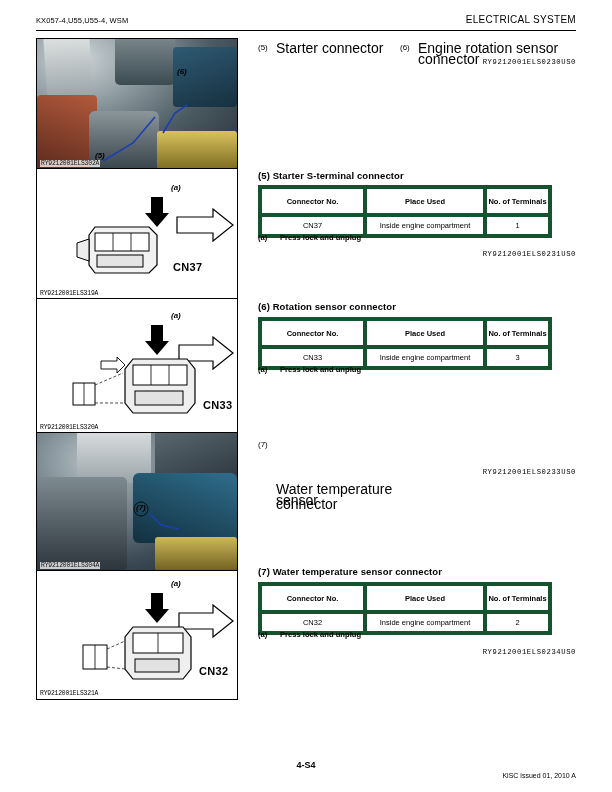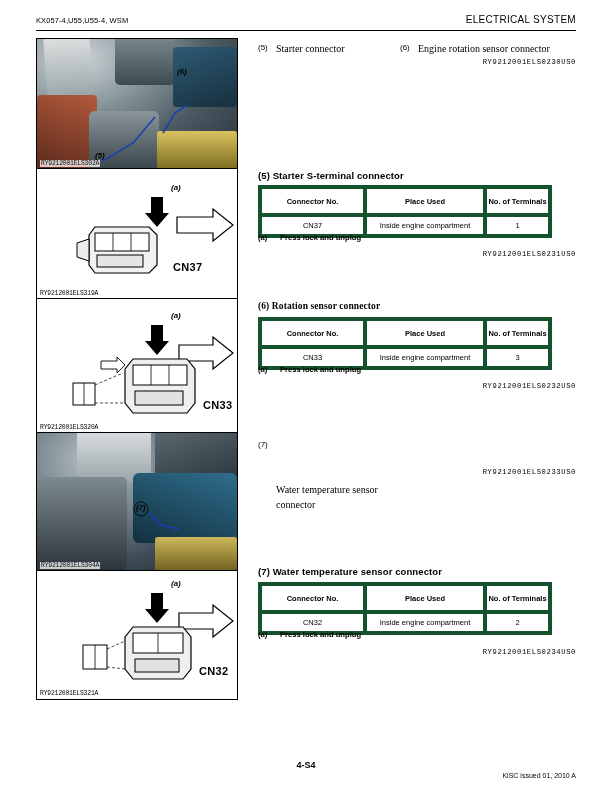--- a/index.html
+++ b/index.html
@@ -120,23 +120,22 @@
     font-size: 11px;
     font-weight: bold;
     letter-spacing: 0.3px;
   }
   .item-num {
     position: absolute;
     font-size: 8px;
   }
   .item-txt {
     position: absolute;
-    font-size: 10px;
+    font-size: 14px;
     line-height: 11px;
-    font-family: Liberation Serif, serif;
   }
   .code {
     position: absolute;
     font-family: "Liberation Mono", monospace;
     font-size: 7.2px;
     letter-spacing: 0.6px;
     text-align: right;
   }
   .sec-title {
     position: absolute;
@@ -298,21 +297,21 @@
         <td>CN37</td>
         <td>Inside engine compartment</td>
         <td>1</td>
       </tr>
     </tbody>
   </table>
   <div class="note" style="left:258px; top:233px;">(a)</div>
   <div class="note" style="left:280px; top:233px;">Press lock and unplug</div>
   <div class="code" style="left:286px; top:250px; width:290px;">RY9212001ELS0231US0</div>
 
-  <div class="sec-title" style="left:258px; top:301px;font-family:Liberation Serif, serif;">(6) Rotation sensor connector</div>
+  <div class="sec-title" style="left:258px; top:301px;">(6) Rotation sensor connector</div>
   <table class="ctab" style="left:258px; top:317px;">
     <colgroup>
         <col style="width:105px">
         <col style="width:120px">
         <col style="width:65px">
       </colgroup>
     <thead>
       <tr>
         <th>Connector No.</th>
         <th>Place Used</th>
@@ -322,21 +321,20 @@
     <tbody>
       <tr>
         <td>CN33</td>
         <td>Inside engine compartment</td>
         <td>3</td>
       </tr>
     </tbody>
   </table>
   <div class="note" style="left:258px; top:365px;">(a)</div>
   <div class="note" style="left:280px; top:365px;">Press lock and unplug</div>
-  <div class="code" style="left:286px; top:382px; width:290px;">RY9212001ELS0232US0</div>
 
   <div class="item-num" style="left:258px; top:440px;">(7)</div>
   <div class="item-txt" style="left:276px; top:440px; width:120px;margin-top:44px;">Water temperature sensor</div>
   <div class="item-txt" style="left:276px; top:451px; width:120px;margin-top:48px;">connector</div>
   <div class="code" style="left:286px; top:468px; width:290px;">RY9212001ELS0233US0</div>
 
   <div class="sec-title" style="left:258px; top:566px;">(7) Water temperature sensor connector</div>
   <table class="ctab" style="left:258px; top:582px;">
     <colgroup>
         <col style="width:105px">

